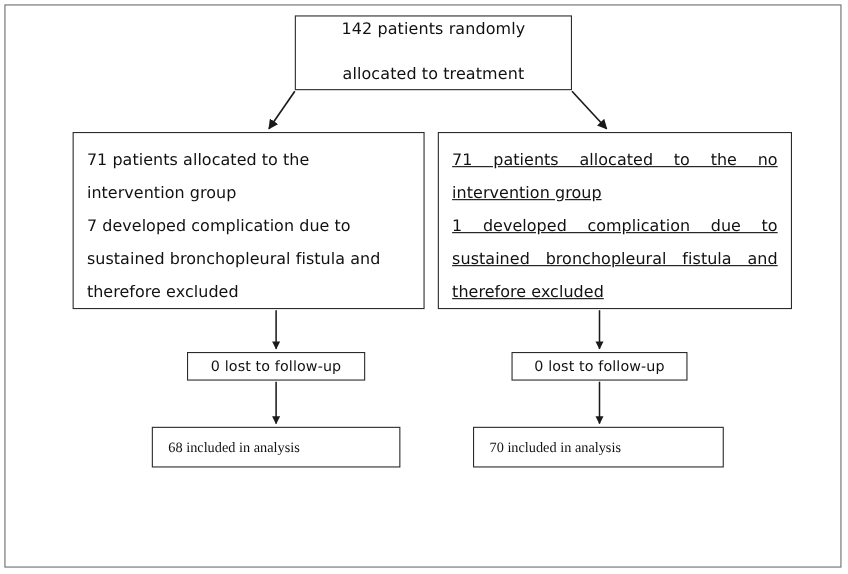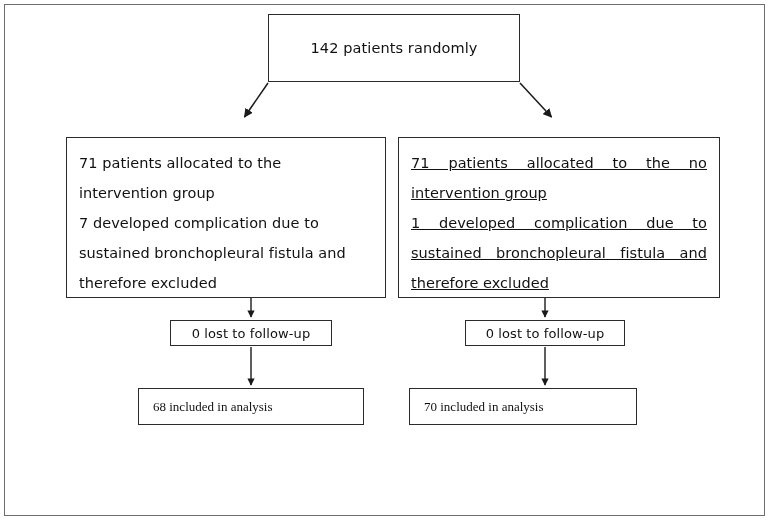--- a/index.html
+++ b/index.html
@@ -58,21 +58,21 @@
     align-items: center;
     justify-content: center;
     font-size: 14.5px;
     line-height: 29px;
     letter-spacing: 0.1px;
     gap: 12px;
   }
 
   
   .alloc-box {
-    top: 137px;
+    top: 120px;
     height: 161px;
     padding: 10px 12px 0 12px;
     font-size: 14.5px;
     line-height: 30px;
     letter-spacing: 0.05px;
   }
   #box-left-alloc {
     left: 66px;
     width: 320px;
     text-align: left;
@@ -112,21 +112,21 @@
     top: 388px;
     height: 37px;
     display: flex;
     align-items: center;
     font-family: "Liberation Serif", "DejaVu Serif", serif;
     font-size: 13px;
     padding-left: 14px;
     border-width: 1.4px;
   }
   #box-left-analysis  { left: 138px; width: 226px; }
-  #box-right-analysis { left: 409px; width: 228px; }
+  #box-right-analysis { left: 430px; width: 228px; }
 </style>
 </head>
 <body>
 
 <div id="canvas">
 
   <div id="outer-frame"></div>
 
   <svg id="connectors" viewBox="0 0 771 522" width="771" height="522" xmlns="http://www.w3.org/2000/svg">
     <defs>
@@ -146,20 +146,21 @@
 
     <line x1="545" y1="282" x2="545" y2="317" stroke="#1a1a1a" stroke-width="1.4" marker-end="url(#arrowhead-wide)"></line>
 
     <line x1="251" y1="347" x2="251" y2="385" stroke="#1a1a1a" stroke-width="1.4" marker-end="url(#arrowhead-wide)"></line>
 
     <line x1="545" y1="347" x2="545" y2="385" stroke="#1a1a1a" stroke-width="1.4" marker-end="url(#arrowhead-wide)"></line>
   </svg>
 
   <div class="box" id="box-top">
     <div class="line">142 patients randomly</div>
+    <div class="line">allocated to treatment</div>
   </div>
 
   <div class="box alloc-box" id="box-left-alloc">
     <div class="line">71 patients allocated to the</div>
     <div class="line">intervention group</div>
     <div class="line">7 developed complication due to</div>
     <div class="line">sustained bronchopleural fistula and</div>
     <div class="line">therefore excluded</div>
   </div>
 

